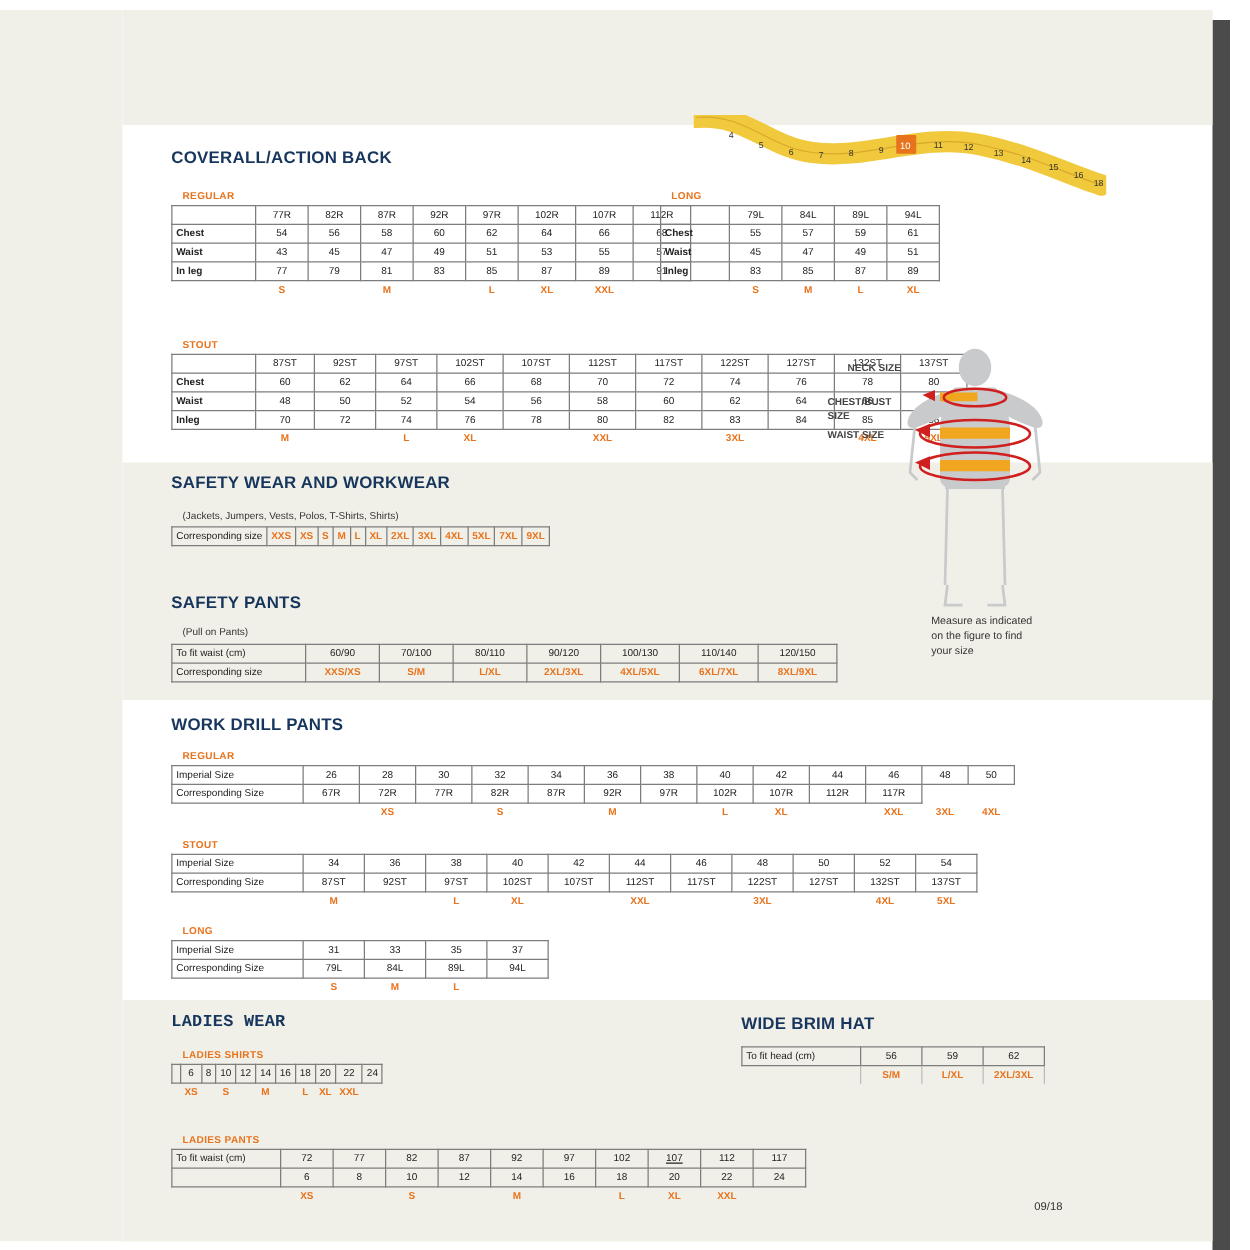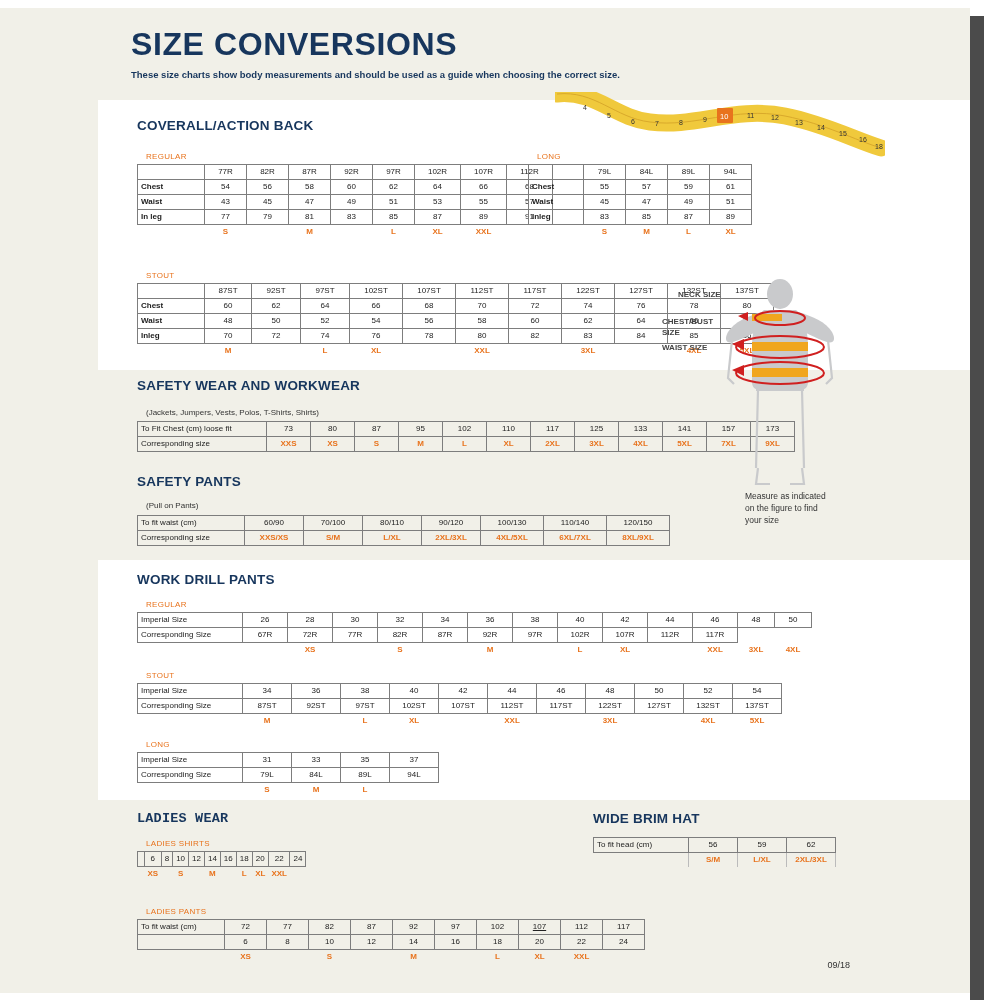--- a/index.html
+++ b/index.html
@@ -8,21 +8,21 @@
   .sheet{position:absolute;left:0;top:8px;width:970px;height:985px;background:#f1f0e8;}
   .whitecol{position:absolute;left:98px;top:8px;width:872px;height:985px;background:#ffffff;}
   .shadow{position:absolute;left:970px;top:16px;width:14px;height:984px;background:#2b2b2b;opacity:.85;}
   .band{position:absolute;background:#f1f0e8;}
 
   .hdr{position:absolute;left:131px;top:26px;}
   .hdr h1{margin:0;font-size:32px;font-weight:bold;color:#17365d;letter-spacing:.6px;}
   .hdr p{margin:6px 0 0;font-size:9.5px;color:#17365d;font-weight:bold;}
 
   .sect-title{position:absolute;font-size:13.5px;font-weight:bold;color:#17365d;letter-spacing:.2px;}
-  .sub-title{position:absolute;font-size:8px;font-weight:normal;color:#e8731d;letter-spacing:.3px;}
+  .sub-title{position:absolute;font-size:8px;font-weight:bold;color:#e8731d;letter-spacing:.3px;}
   .note{position:absolute;font-size:8px;color:#333;}
 
   table.t{position:absolute;border-collapse:collapse;font-size:8px;color:#222;}
   table.t td{border:1px solid #7d7d7d;padding:1px 3px;text-align:center;height:12px;line-height:12px;white-space:nowrap;}
   table.t td.lbl{text-align:left;font-weight:bold;padding-left:3px;}
   table.t td.lblr{text-align:left;padding-left:3px;}
   table.t td.noline{border:none;}
   table.t tr.sizes td{border:none;color:#e8731d;font-weight:bold;font-size:8px;}
   table.t tr.sizes td.sep{border-left:1px solid #bbb;border-right:1px solid #bbb;}
 
@@ -38,24 +38,20 @@
 
 <div class="page">
   <div class="sheet"></div>
   <div class="whitecol"></div>
   <div class="shadow"></div>
 
   <div class="band" style="left:98px;top:8px;width:872px;height:92px;"></div>
   <div class="band" style="left:98px;top:370px;width:872px;height:190px;"></div>
   <div class="band" style="left:98px;top:800px;width:872px;height:193px;"></div>
 
-  <div class="hdr">
-    <h1>SIZE CONVERSIONS</h1>
-    <p>These size charts show body measurements and should be used as a guide when choosing the correct size.</p>
-  </div>
 
   <div class="tape-wrap">
     <svg width="330" height="70" viewBox="0 0 330 70">
       <path d="M2,2 C40,-2 60,26 95,30 C140,36 180,14 230,24 C270,32 300,48 326,56" stroke="#f0c93c" stroke-width="17" fill="none" stroke-linecap="round"></path>
       <path d="M2,2 C40,-2 60,26 95,30 C140,36 180,14 230,24 C270,32 300,48 326,56" stroke="#d9a92b" stroke-width="1" fill="none"></path>
       <g font-size="7" font-family="Liberation Sans, sans-serif" fill="#333">
         <text x="28" y="18">4</text>
           <text x="52" y="26">5</text>
           <text x="76" y="32">6</text>
         <text x="100" y="34">7</text>
@@ -251,35 +247,20 @@
           <td>4XL</td>
           <td>5XL</td>
         </tr>
   </tbody>
     </table>
 
   <div class="sect-title" style="left:137px;top:378px;">SAFETY WEAR AND WORKWEAR</div>
   <div class="note" style="left:146px;top:408px;">(Jackets, Jumpers, Vests, Polos, T-Shirts, Shirts)</div>
   <table class="t" style="left:137px;top:421px;">
     <tbody>
-        <tr>
-          <td class="lblr" style="width:122px;">To Fit Chest (cm) loose fit</td>
-          <td style="width:37px;">73</td>
-          <td style="width:37px;">80</td>
-          <td style="width:37px;">87</td>
-          <td style="width:37px;">95</td>
-          <td style="width:37px;">102</td>
-          <td style="width:37px;">110</td>
-          <td style="width:37px;">117</td>
-          <td style="width:37px;">125</td>
-          <td style="width:37px;">133</td>
-          <td style="width:37px;">141</td>
-          <td style="width:37px;">157</td>
-          <td style="width:37px;">173</td>
-        </tr>
     <tr>
           <td class="lblr">Corresponding size</td>
           <td style="color:#e8731d;font-weight:bold;">XXS</td>
           <td style="color:#e8731d;font-weight:bold;">XS</td>
           <td style="color:#e8731d;font-weight:bold;">S</td>
           <td style="color:#e8731d;font-weight:bold;">M</td>
           <td style="color:#e8731d;font-weight:bold;">L</td>
           <td style="color:#e8731d;font-weight:bold;">XL</td>
           <td style="color:#e8731d;font-weight:bold;">2XL</td>
           <td style="color:#e8731d;font-weight:bold;">3XL</td>

